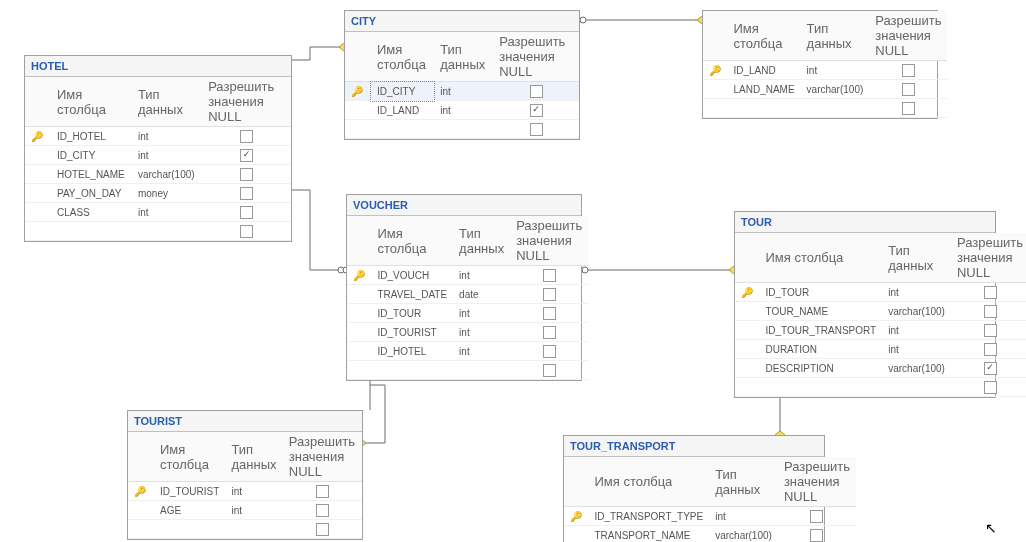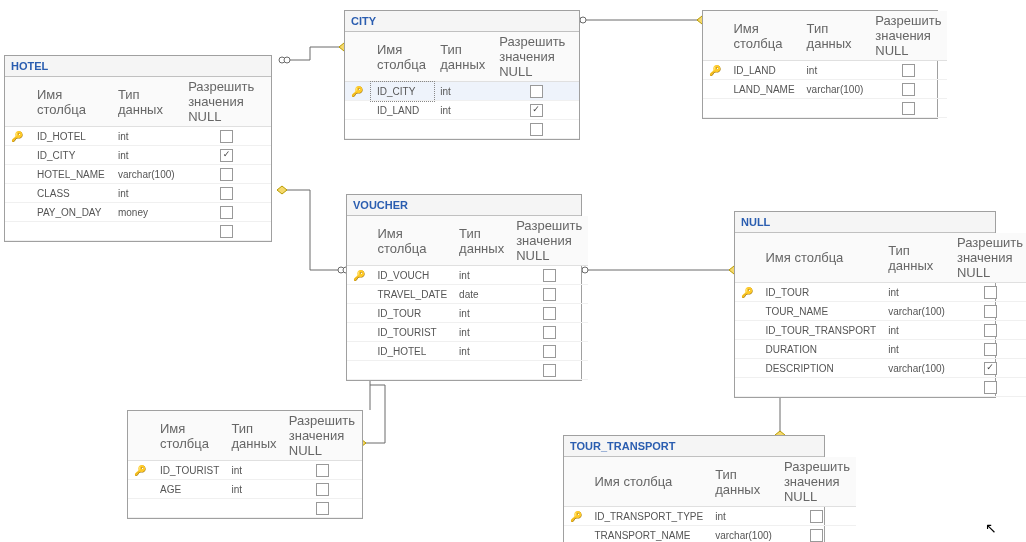--- a/index.html
+++ b/index.html
@@ -52,21 +52,21 @@
       <circle class="terminal" cx="370" cy="355" r="3" fill="#fff"></circle>
     <path class="link" d="M361 443 L385 443 L385 385 L370 385"></path>
     <polygon class="diamond" points="356,443 361,439 366,443 361,447"></polygon>
 
     <path class="link" d="M780 351 L780 400 L780 400 L780 435"></path>
     <circle class="terminal" cx="780" cy="351" r="3" fill="#fff"></circle>
       <circle class="terminal" cx="780" cy="356" r="3" fill="#fff"></circle>
     <polygon class="diamond" points="775,435 780,431 785,435 780,439"></polygon>
   </svg>
 
-  <div class="entity" style="left:4px;top:55px;width:266px">
+  <div class="entity" style="left:24px;top:55px;width:266px">
     <div class="entity-title">HOTEL</div>
     <table class="cols">
       <tbody>
           <tr>
             <th class="key-cell"></th>
             <th>Имя столбца</th>
             <th>Тип данных</th>
             <th class="null-col">Разрешить значения NULL</th>
           </tr>
       <tr>
@@ -78,36 +78,36 @@
       <tr>
             <td class="key-cell"></td>
             <td>ID_CITY</td>
             <td>int</td>
             <td class="null-col"><span class="chk on"></span></td>
           </tr>
       <tr>
             <td class="key-cell"></td>
             <td>HOTEL_NAME</td>
             <td>varchar(100)</td>
-            <td class="null-col"><span class="chk"></span></td>
-          </tr>
-      <tr>
-            <td class="key-cell"></td>
-            <td>CLASS</td>
-            <td>int</td>
             <td class="null-col"><span class="chk"></span></td>
           </tr>
       <tr>
             <td class="key-cell"></td>
             <td>PAY_ON_DAY</td>
             <td>money</td>
             <td class="null-col"><span class="chk"></span></td>
           </tr>
       <tr>
             <td class="key-cell"></td>
+            <td>CLASS</td>
+            <td>int</td>
+            <td class="null-col"><span class="chk"></span></td>
+          </tr>
+      <tr>
+            <td class="key-cell"></td>
             <td></td>
             <td></td>
             <td class="null-col"><span class="chk"></span></td>
           </tr>
     </tbody>
       </table>
   </div>
 
   <div class="entity" style="left:344px;top:10px;width:234px">
     <div class="entity-title">CITY</div>
@@ -216,21 +216,21 @@
             <td class="key-cell"></td>
             <td></td>
             <td></td>
             <td class="null-col"><span class="chk"></span></td>
           </tr>
     </tbody>
       </table>
   </div>
 
   <div class="entity" style="left:734px;top:211px;width:260px">
-    <div class="entity-title">NULL</div>
+    <div class="entity-title">TOUR</div>
     <table class="cols">
       <tbody>
           <tr>
             <th class="key-cell"></th>
             <th>Имя столбца</th>
             <th>Тип данных</th>
             <th class="null-col">Разрешить значения NULL</th>
           </tr>
       <tr>
             <td class="key-cell"><span class="key">🔑</span></td>
@@ -266,20 +266,21 @@
             <td class="key-cell"></td>
             <td></td>
             <td></td>
             <td class="null-col"><span class="chk"></span></td>
           </tr>
     </tbody>
       </table>
   </div>
 
   <div class="entity" style="left:127px;top:410px;width:234px">
+    <div class="entity-title">TOURIST</div>
     <table class="cols">
       <tbody>
           <tr>
             <th class="key-cell"></th>
             <th>Имя столбца</th>
             <th>Тип данных</th>
             <th class="null-col">Разрешить значения NULL</th>
           </tr>
       <tr>
             <td class="key-cell"><span class="key">🔑</span></td>

